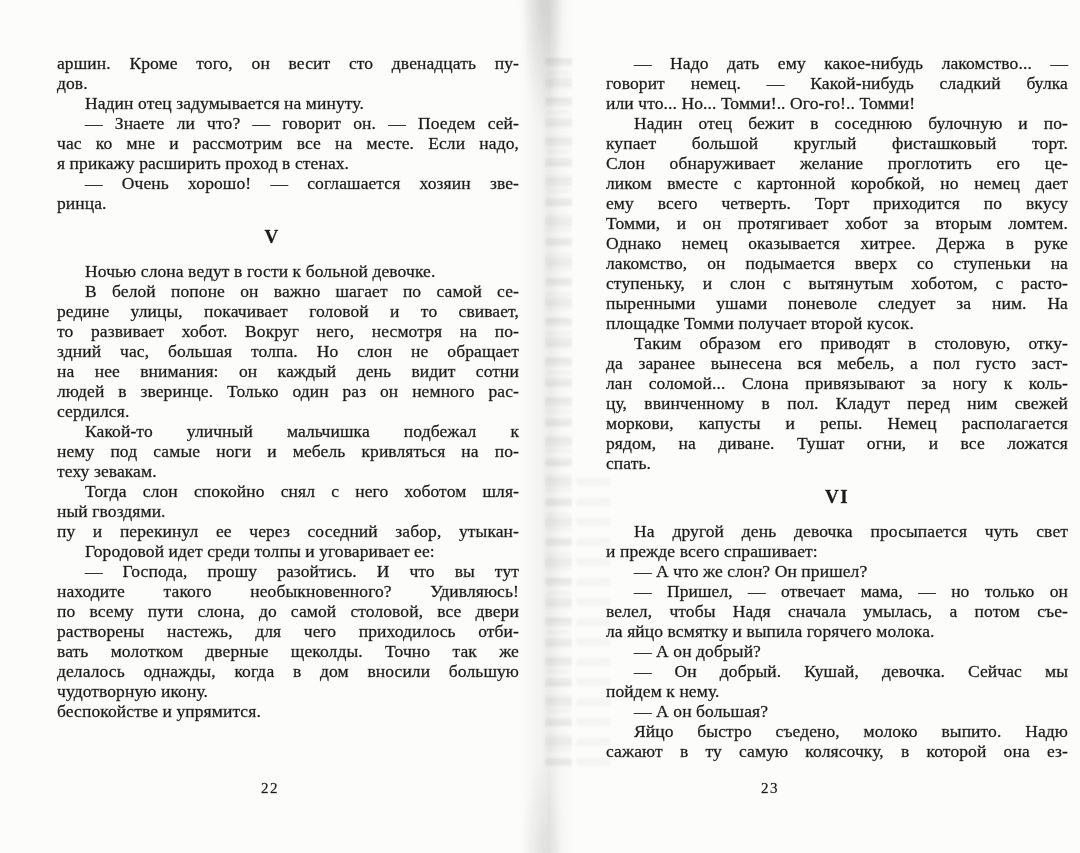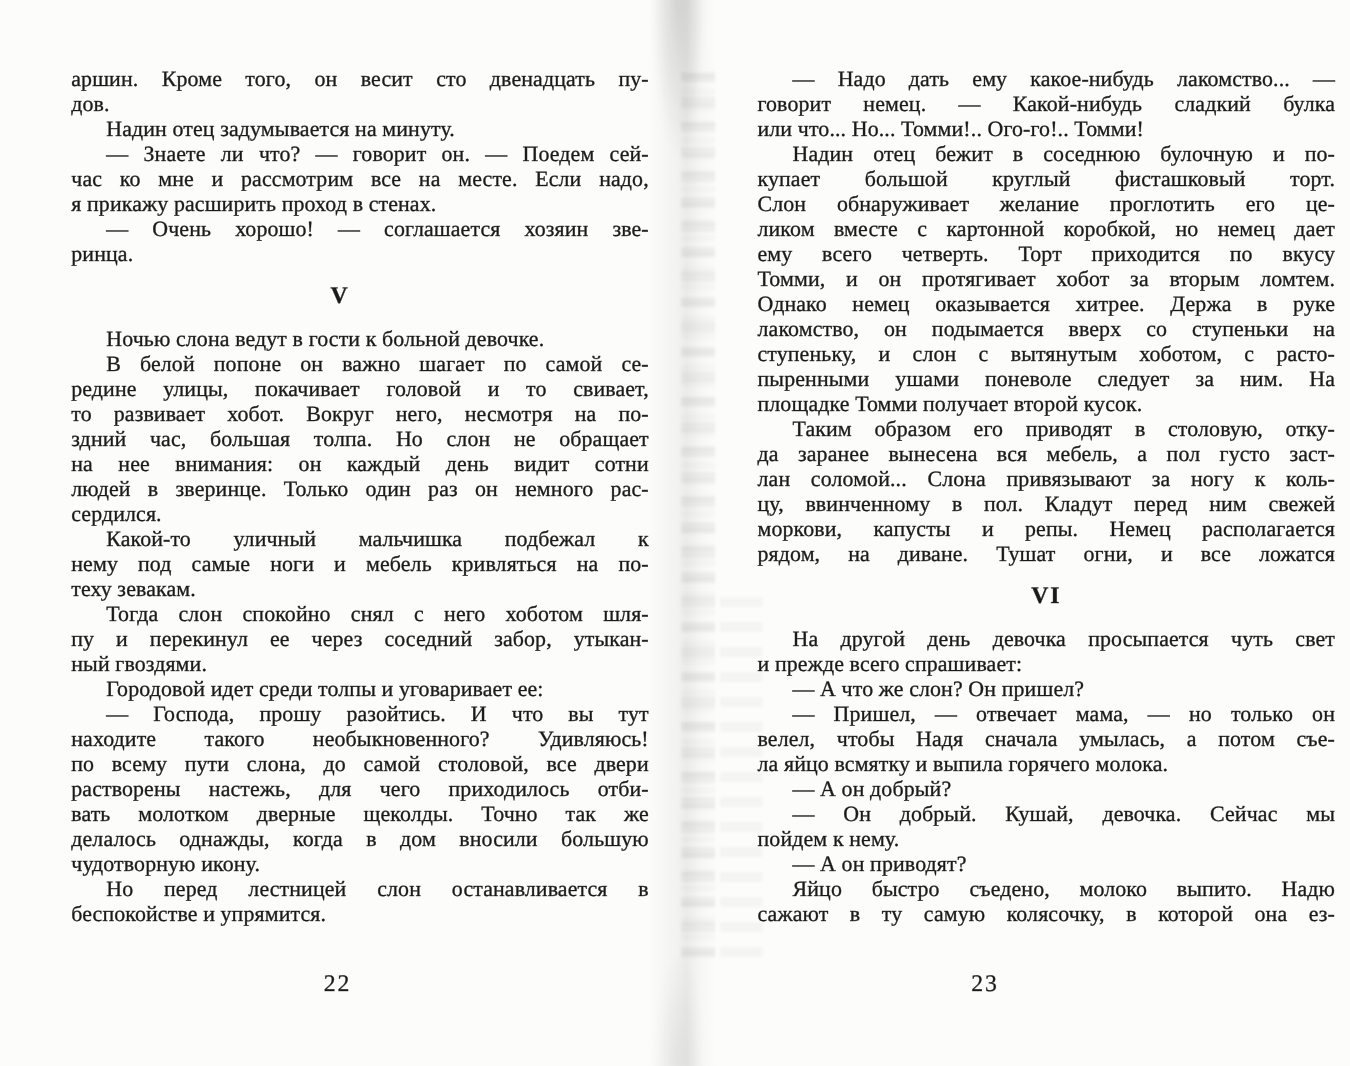--- a/index.html
+++ b/index.html
@@ -53,25 +53,25 @@
   .line{min-height:20px;}
   .line.just{text-align:justify;text-align-last:justify;}
   .line.indent{text-indent:28px;}
   .heading{
     height:48px;display:flex;align-items:center;justify-content:center;
     font-weight:700;font-size:19px;letter-spacing:1.5px;
   }
   .page.left .heading{transform:translateX(-16px);}
   .pagenum{
     position:absolute;top:779px;width:44px;text-align:center;
-    font-size:19px;line-height:18px;letter-spacing:1.5px;
+    font-size:15px;line-height:18px;letter-spacing:1.5px;
     -webkit-text-stroke:0.3px rgba(27,27,27,0.7);
   }
   .pagenum.pn-left{left:248px;}
-  .pagenum.pn-right{left:226px;}
+  .pagenum.pn-right{left:208px;}
 </style>
 </head>
 <body>
 
 <div class="spread">
   <div class="gutter"></div>
   <div class="gutter-smudge-top"></div>
   <div class="gutter-smudge-bottom"></div>
   <div class="ghost"></div>
   <div class="ghost2"></div>
@@ -92,31 +92,30 @@
         <div class="line just">редине улицы, покачивает головой и то свивает,</div>
         <div class="line just">то развивает хобот. Вокруг него, несмотря на по-</div>
         <div class="line just">здний час, большая толпа. Но слон не обращает</div>
         <div class="line just">на нее внимания: он каждый день видит сотни</div>
         <div class="line just">людей в зверинце. Только один раз он немного рас-</div>
         <div class="line">сердился.</div>
         <div class="line indent just">Какой-то уличный мальчишка подбежал к</div>
         <div class="line just">нему под самые ноги и мебель кривляться на по-</div>
         <div class="line">теху зевакам.</div>
         <div class="line indent just">Тогда слон спокойно снял с него хоботом шля-</div>
+        <div class="line">ный гвоздями.</div>
         <div class="line just">пу и перекинул ее через соседний забор, утыкан-</div>
-        <div class="line">ный гвоздями.</div>
         <div class="line indent">Городовой идет среди толпы и уговаривает ее:</div>
         <div class="line indent just">— Господа, прошу разойтись. И что вы тут</div>
         <div class="line just">находите такого необыкновенного? Удивляюсь!</div>
         <div class="line just">по всему пути слона, до самой столовой, все двери</div>
         <div class="line just">растворены настежь, для чего приходилось отби-</div>
         <div class="line just">вать молотком дверные щеколды. Точно так же</div>
         <div class="line just">делалось однажды, когда в дом вносили большую</div>
         <div class="line">чудотворную икону.</div>
-        <div class="line indent just">Но перед лестницей слон останавливается в</div>
         <div class="line">беспокойстве и упрямится.</div>
       </div>
     <div class="pagenum pn-left">22</div>
   </section>
 
   <section class="page right">
     <div class="column">
         <div class="line indent just">— Надо дать ему какое-нибудь лакомство... —</div>
         <div class="line just">говорит немец. — Какой-нибудь сладкий булка</div>
         <div class="line">или что... Но... Томми!.. Ого-го!.. Томми!</div>
@@ -130,29 +129,30 @@
         <div class="line just">лакомство, он подымается вверх со ступеньки на</div>
         <div class="line just">ступеньку, и слон с вытянутым хоботом, с расто-</div>
         <div class="line just">пыренными ушами поневоле следует за ним. На</div>
         <div class="line">площадке Томми получает второй кусок.</div>
         <div class="line indent just">Таким образом его приводят в столовую, отку-</div>
         <div class="line just">да заранее вынесена вся мебель, а пол густо заст-</div>
         <div class="line just">лан соломой... Слона привязывают за ногу к коль-</div>
         <div class="line just">цу, ввинченному в пол. Кладут перед ним свежей</div>
         <div class="line just">моркови, капусты и репы. Немец располагается</div>
         <div class="line just">рядом, на диване. Тушат огни, и все ложатся</div>
+        <div class="line">спать.</div>
         <div class="heading">VI</div>
         <div class="line indent just">На другой день девочка просыпается чуть свет</div>
         <div class="line">и прежде всего спрашивает:</div>
         <div class="line indent">— А что же слон? Он пришел?</div>
         <div class="line indent just">— Пришел, — отвечает мама, — но только он</div>
         <div class="line just">велел, чтобы Надя сначала умылась, а потом съе-</div>
         <div class="line">ла яйцо всмятку и выпила горячего молока.</div>
         <div class="line indent">— А он добрый?</div>
         <div class="line indent just">— Он добрый. Кушай, девочка. Сейчас мы</div>
         <div class="line">пойдем к нему.</div>
-        <div class="line indent">— А он приводят?</div>
+        <div class="line indent">— А он большая?</div>
         <div class="line indent just">Яйцо быстро съедено, молоко выпито. Надю</div>
         <div class="line just">сажают в ту самую колясочку, в которой она ез-</div>
       </div>
     <div class="pagenum pn-right">23</div>
   </section>
 </div>
 
 </body></html>

